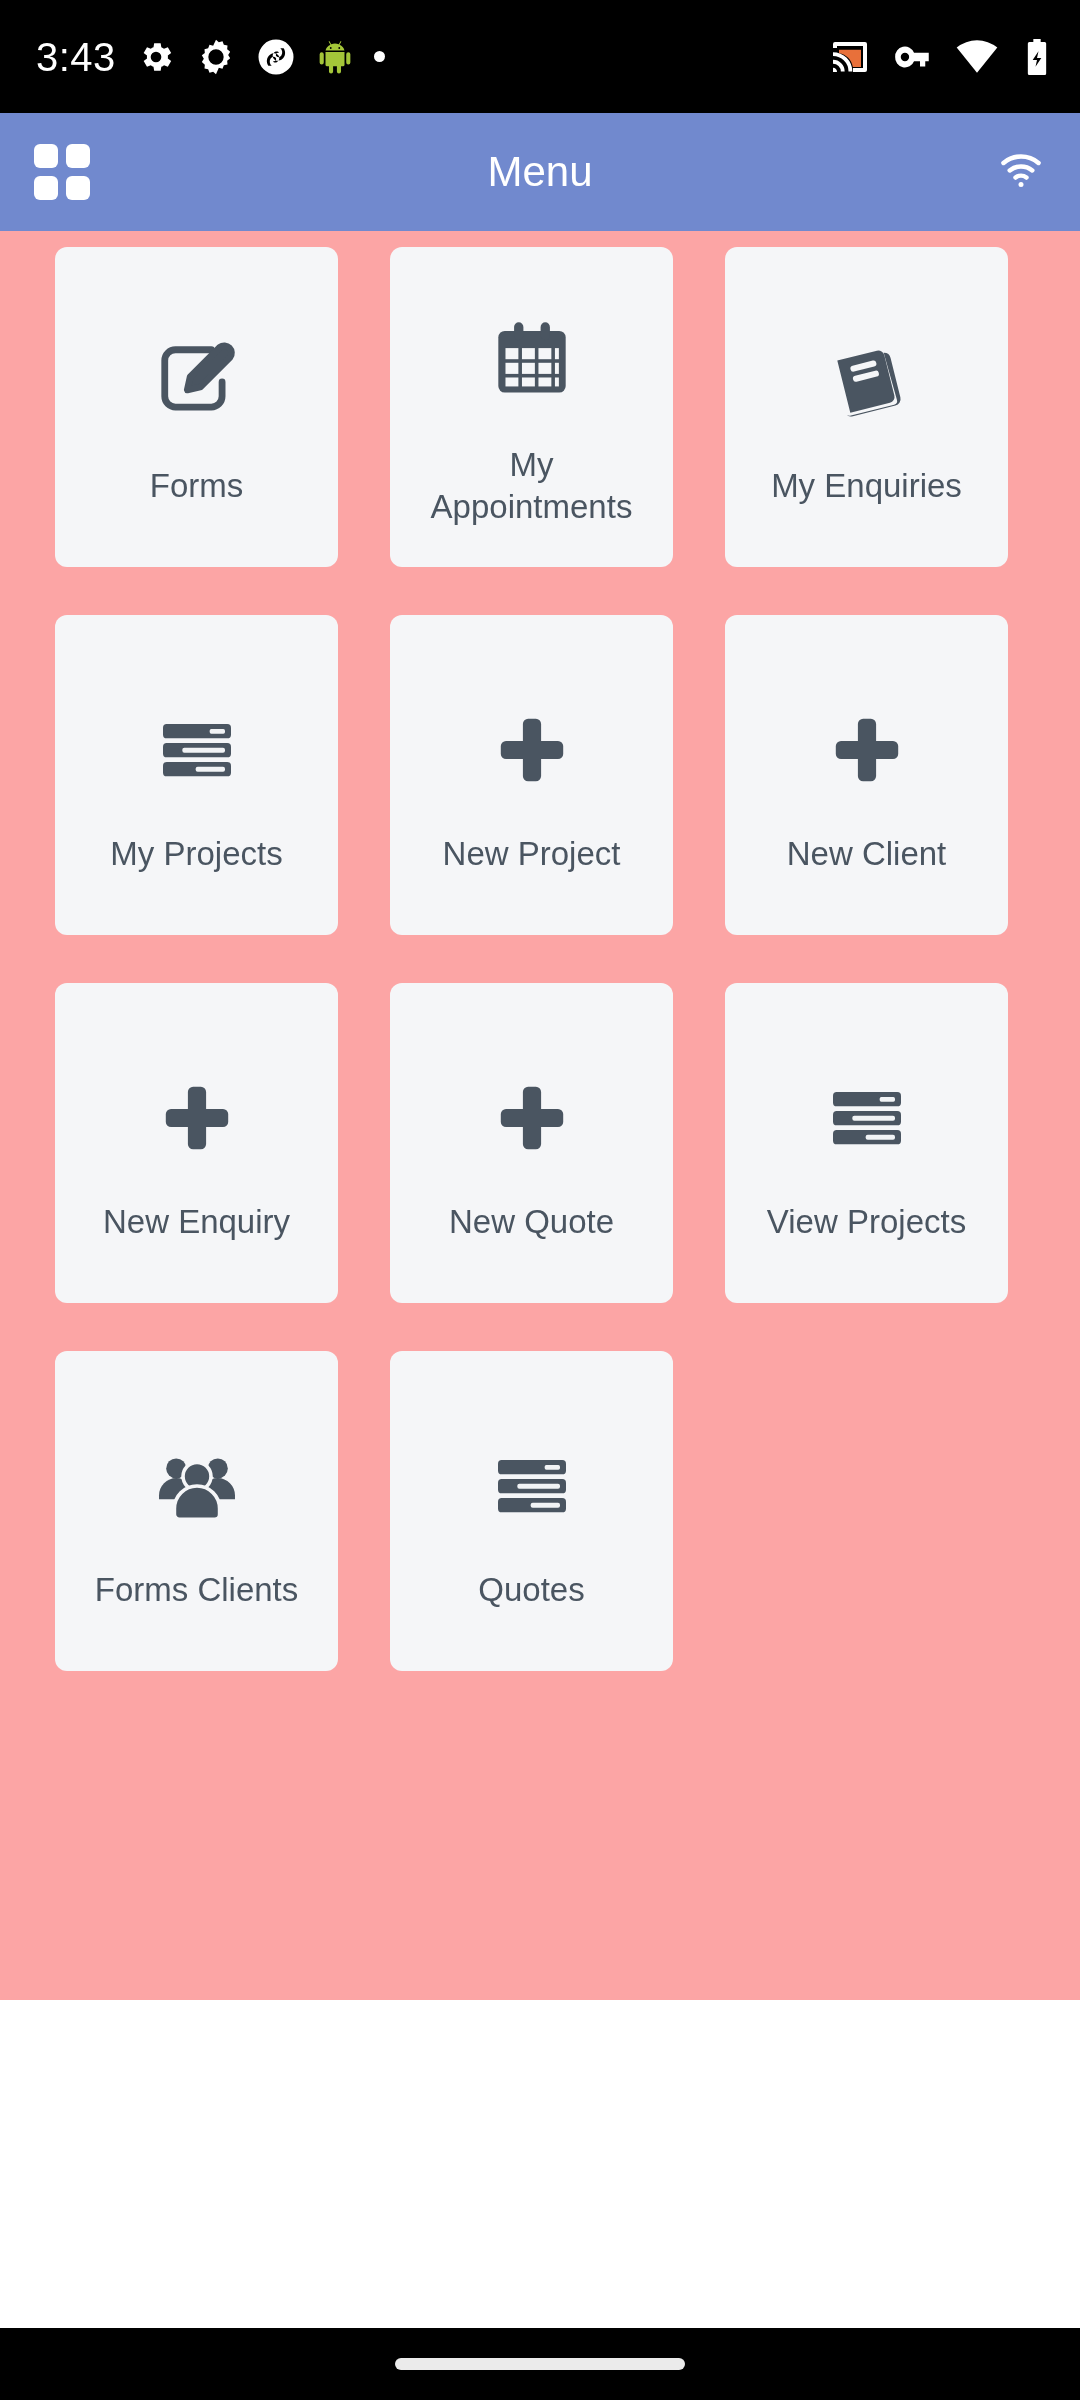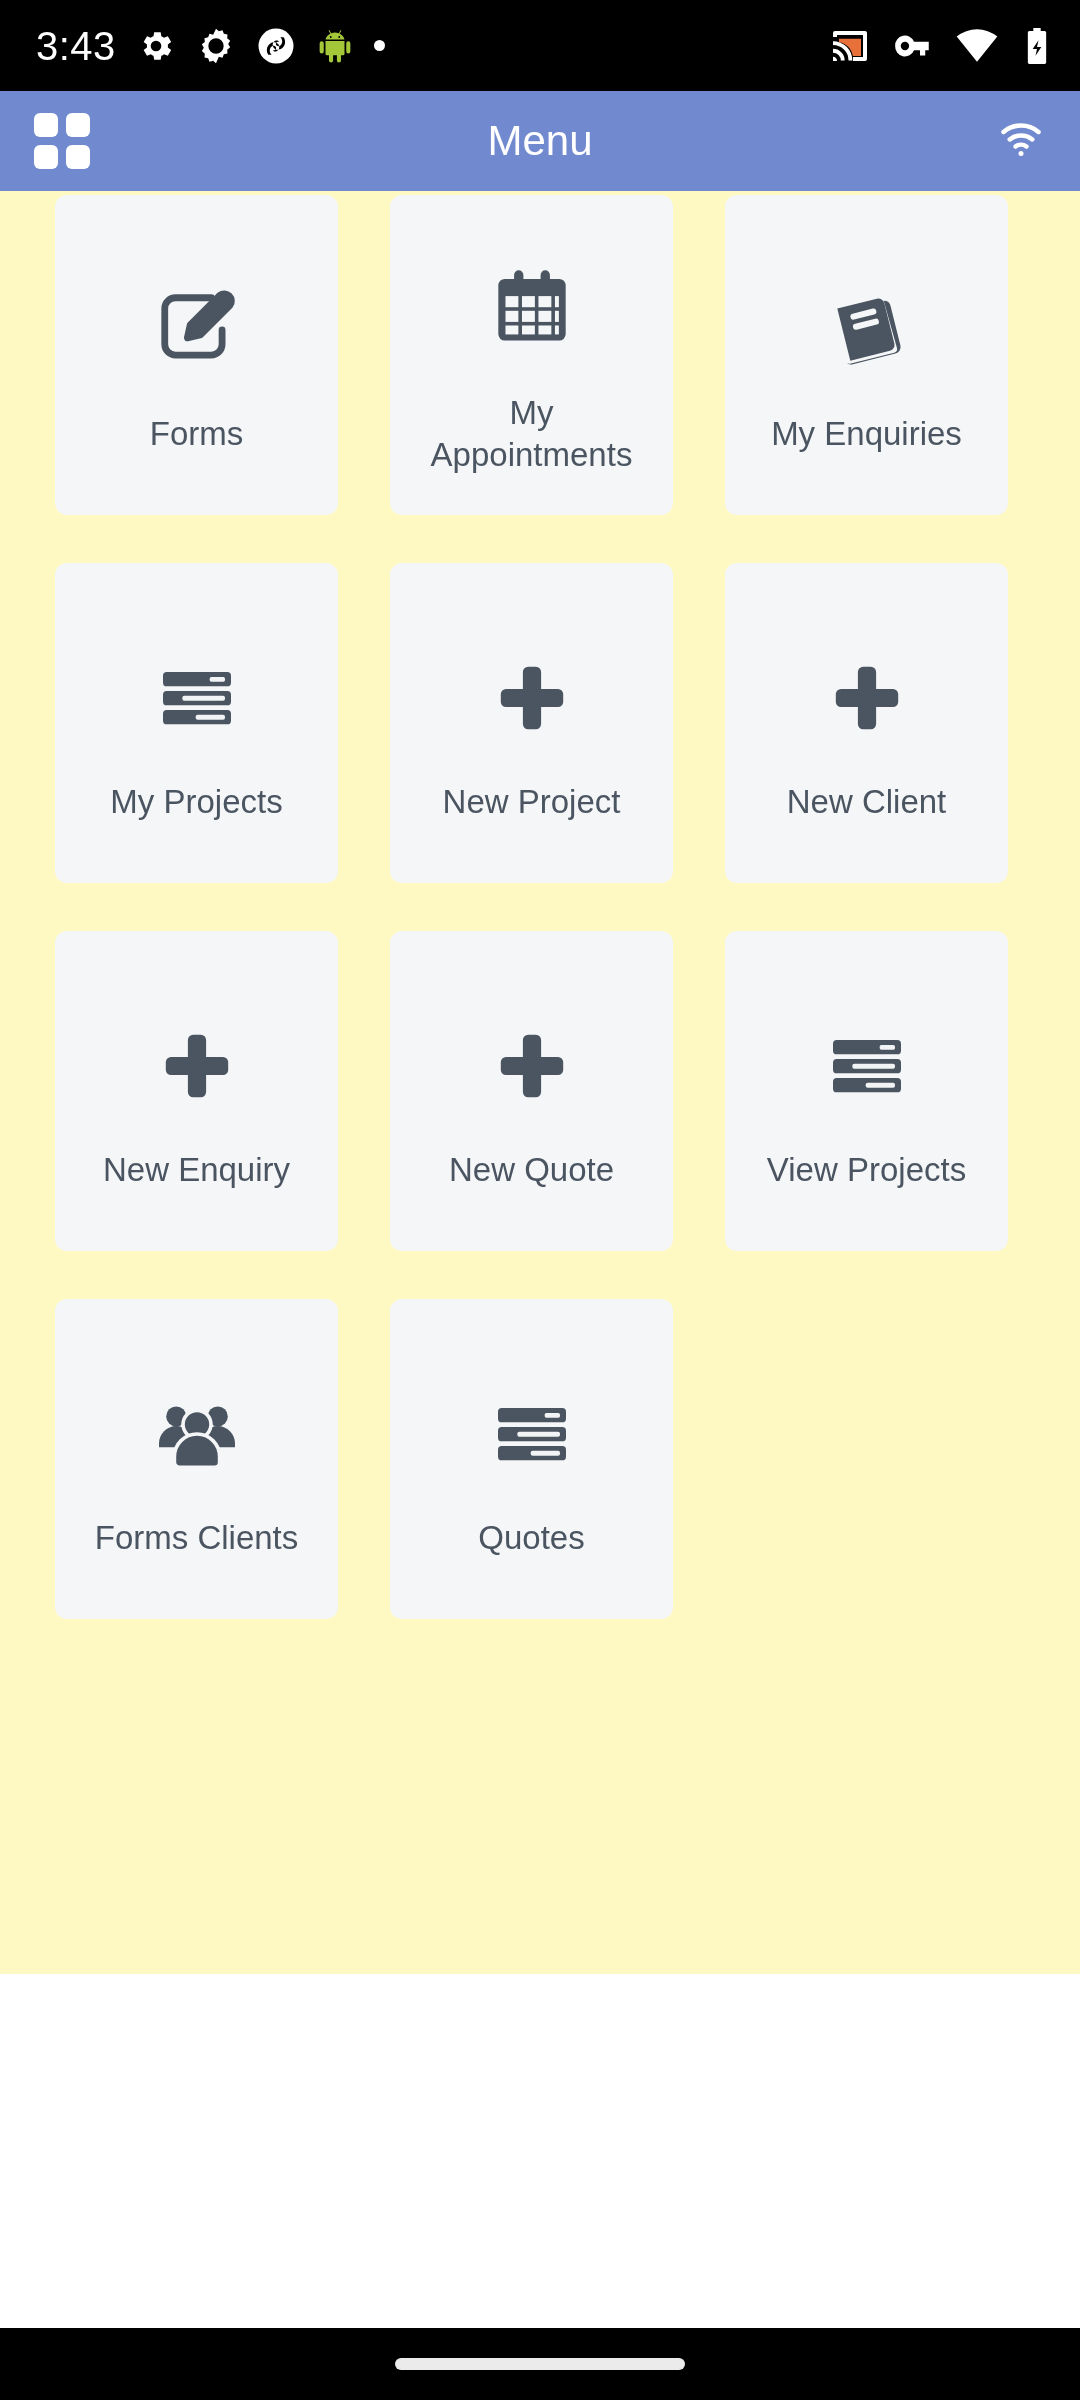--- a/index.html
+++ b/index.html
@@ -6,49 +6,49 @@
   html, body {
     width:1080px; height:2400px;
     background:#ffffff;
     font-family:"Liberation Sans", sans-serif;
     overflow:hidden;
   }
   body { display:flex; flex-direction:column; }
 
   
   .statusbar{
-    height:91px; background:#000000; color:#ffffff;
+    height:113px; background:#000000; color:#ffffff;
     display:flex; align-items:center;
     padding:0 26px 0 36px; flex:0 0 auto;
   }
   .sb-left{ display:flex; align-items:center; gap:20px; }
   .sb-clock{ font-size:40px; letter-spacing:.5px; font-weight:400; line-height:1; }
   .sb-right{ margin-left:auto; display:flex; align-items:center; gap:22px; }
   .sb-ico{ display:block; }
   .sb-dot{ width:11px; height:11px; border-radius:50%; background:#ffffff; display:block; }
 
   
   .appbar{
-    height:100px; background:#7189ce; flex:0 0 auto;
+    height:118px; background:#7189ce; flex:0 0 auto;
     display:flex; align-items:center; position:relative; padding:0 34px;
   }
   .grid-ico{
     width:56px; height:56px;
     display:grid; grid-template-columns:repeat(2,24px); grid-template-rows:repeat(2,24px);
     gap:8px; cursor:pointer;
   }
   .grid-ico i{ display:block; background:#ffffff; border-radius:6px; }
   .appbar-title{
     position:absolute; left:0; right:0; text-align:center;
     color:#ffffff; font-size:42px; font-weight:400; pointer-events:none;
   }
   .appbar-right{ margin-left:auto; position:relative; z-index:2; }
 
   
-  .content{ flex:1 1 auto; background:#fef9c3; padding:4px 55px 0 55px; }
+  .content{ flex:1 1 auto; background:#fca5a5; padding:16px 55px 0 55px; }
   .tilegrid{
     display:grid; grid-template-columns:repeat(3, 283px);
     column-gap:52px; row-gap:48px;
   }
   .tile{
     background:#f5f6f8; border-radius:12px;
     height:320px;
     display:flex; flex-direction:column; align-items:center; justify-content:center;
     cursor:pointer; padding:0 12px;
   }

